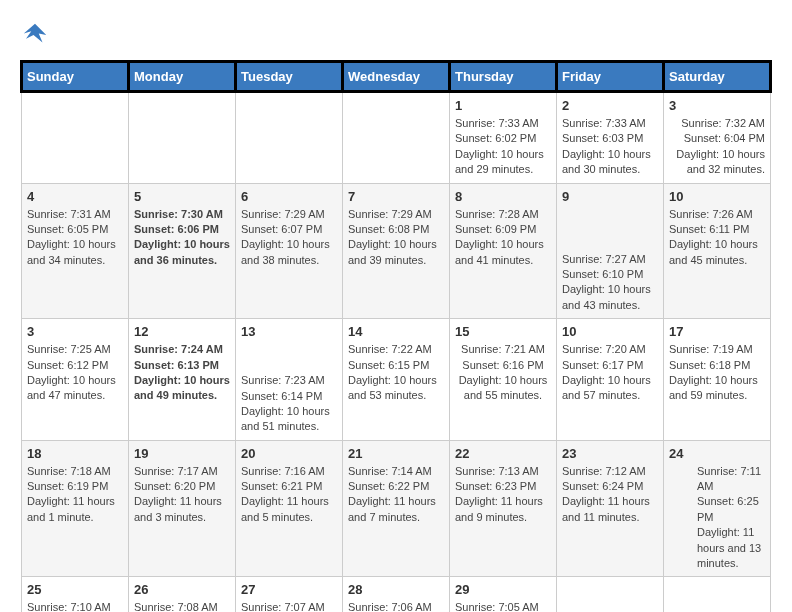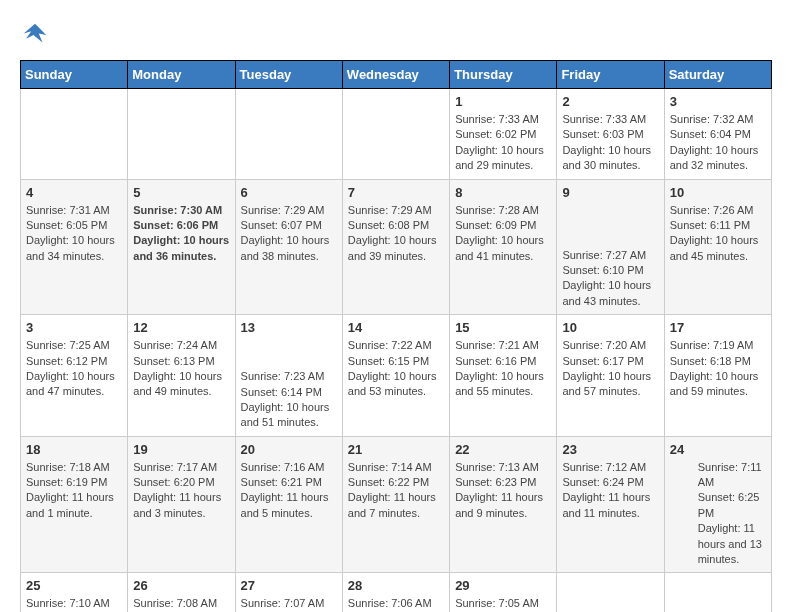--- a/index.html
+++ b/index.html
@@ -48,21 +48,21 @@
       border-collapse: collapse;
       table-layout: fixed;
     }
     thead tr th {
       background-color: #3a7abf;
       color: white;
       padding: 6px 4px;
       font-size: 13px;
       font-weight: bold;
       text-align: left;
-      border: 1px solid #000000;
+      border: 3px solid #000000;
     }
     tbody tr td {
       border: 1px solid #ccc;
       padding: 5px 5px;
       vertical-align: top;
       font-size: 11px;
       color: #333;
       height: 80px;
     }
     tbody tr:nth-child(even) td {
@@ -123,21 +123,21 @@
 Daylight: 10 hours and 29 minutes.</div>
         </td>
         <td>
           <div class="day-number">2</div>
           <div class="day-info" style="white-space: pre-line;">Sunrise: 7:33 AM
 Sunset: 6:03 PM
 Daylight: 10 hours and 30 minutes.</div>
         </td>
         <td>
           <div class="day-number">3</div>
-          <div class="day-info" style="white-space: pre-line;">Sunrise: 7:32 AM
+          <div class="day-info" style="white-space: pre-line; text-align: right;">Sunrise: 7:32 AM
 Sunset: 6:04 PM
 Daylight: 10 hours and 32 minutes.</div>
         </td>
       </tr>
       <tr>
         <td>
           <div class="day-number">4</div>
           <div class="day-info" style="white-space: pre-line;">Sunrise: 7:31 AM
 Sunset: 6:05 PM
 Daylight: 10 hours and 34 minutes.</div>
@@ -181,39 +181,39 @@
       </tr>
       <tr>
         <td>
           <div class="day-number">3</div>
           <div class="day-info" style="white-space: pre-line;">Sunrise: 7:25 AM
 Sunset: 6:12 PM
 Daylight: 10 hours and 47 minutes.</div>
         </td>
         <td>
           <div class="day-number">12</div>
-          <div class="day-info" style="white-space: pre-line;">Sunrise: 7:24 AM
+          <div class="day-info" style="white-space: pre-line; font-weight: bold;">Sunrise: 7:24 AM
 Sunset: 6:13 PM
 Daylight: 10 hours and 49 minutes.</div>
         </td>
         <td>
           <div class="day-number">13</div>
           <div class="day-info" style="white-space: pre-line; margin-top: 34px;">Sunrise: 7:23 AM
 Sunset: 6:14 PM
 Daylight: 10 hours and 51 minutes.</div>
         </td>
         <td>
           <div class="day-number">14</div>
           <div class="day-info" style="white-space: pre-line;">Sunrise: 7:22 AM
 Sunset: 6:15 PM
 Daylight: 10 hours and 53 minutes.</div>
         </td>
         <td>
           <div class="day-number">15</div>
-          <div class="day-info" style="white-space: pre-line;">Sunrise: 7:21 AM
+          <div class="day-info" style="white-space: pre-line; text-align: center;">Sunrise: 7:21 AM
 Sunset: 6:16 PM
 Daylight: 10 hours and 55 minutes.</div>
         </td>
         <td>
           <div class="day-number">10</div>
           <div class="day-info" style="white-space: pre-line;">Sunrise: 7:20 AM
 Sunset: 6:17 PM
 Daylight: 10 hours and 57 minutes.</div>
         </td>
         <td>

